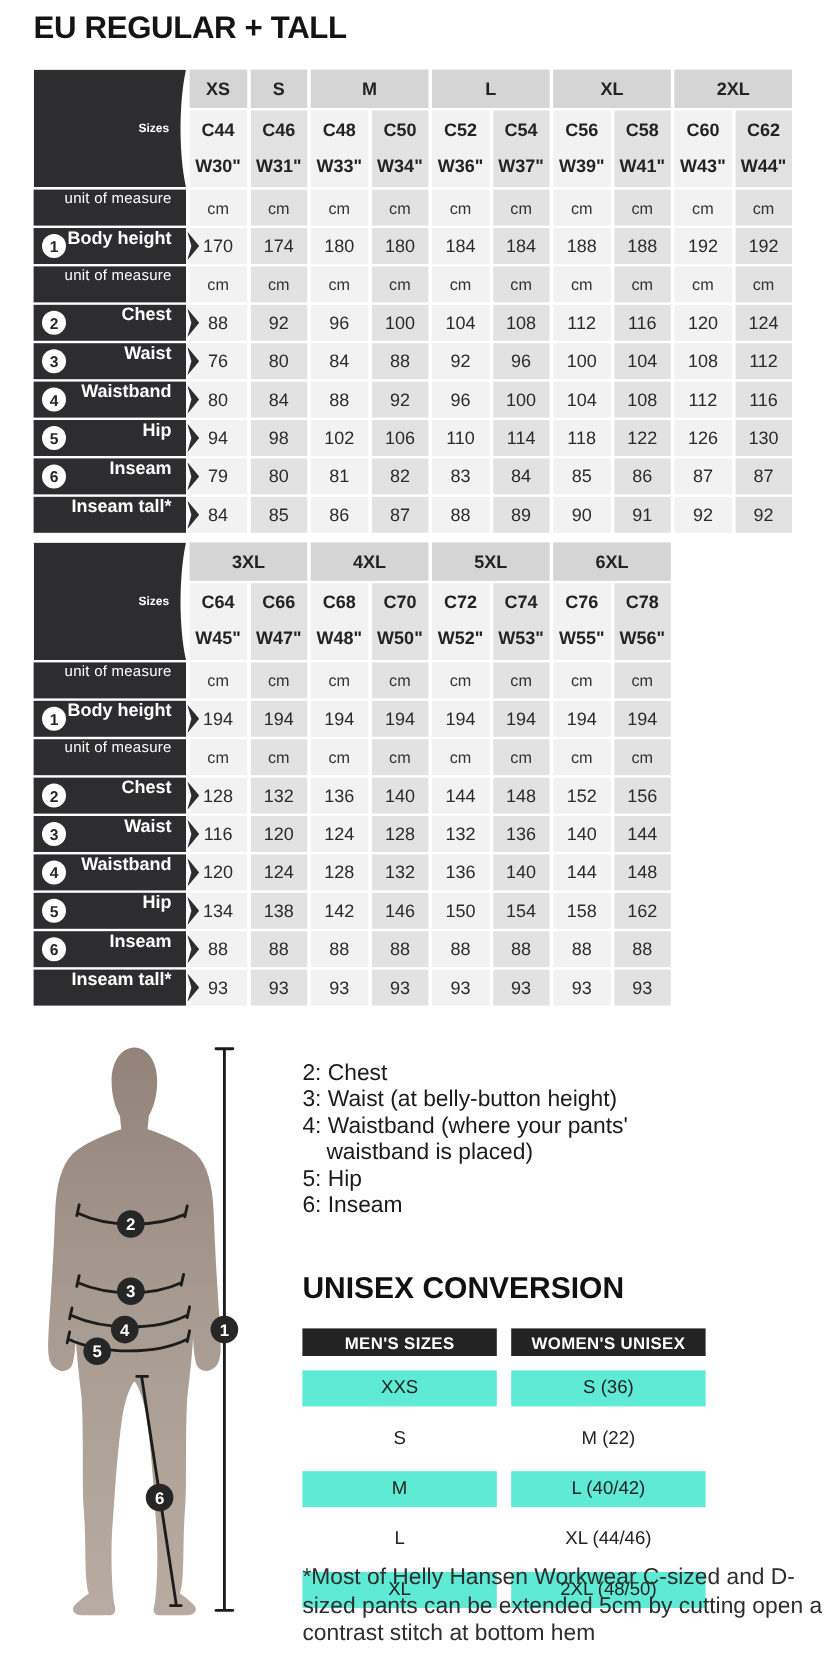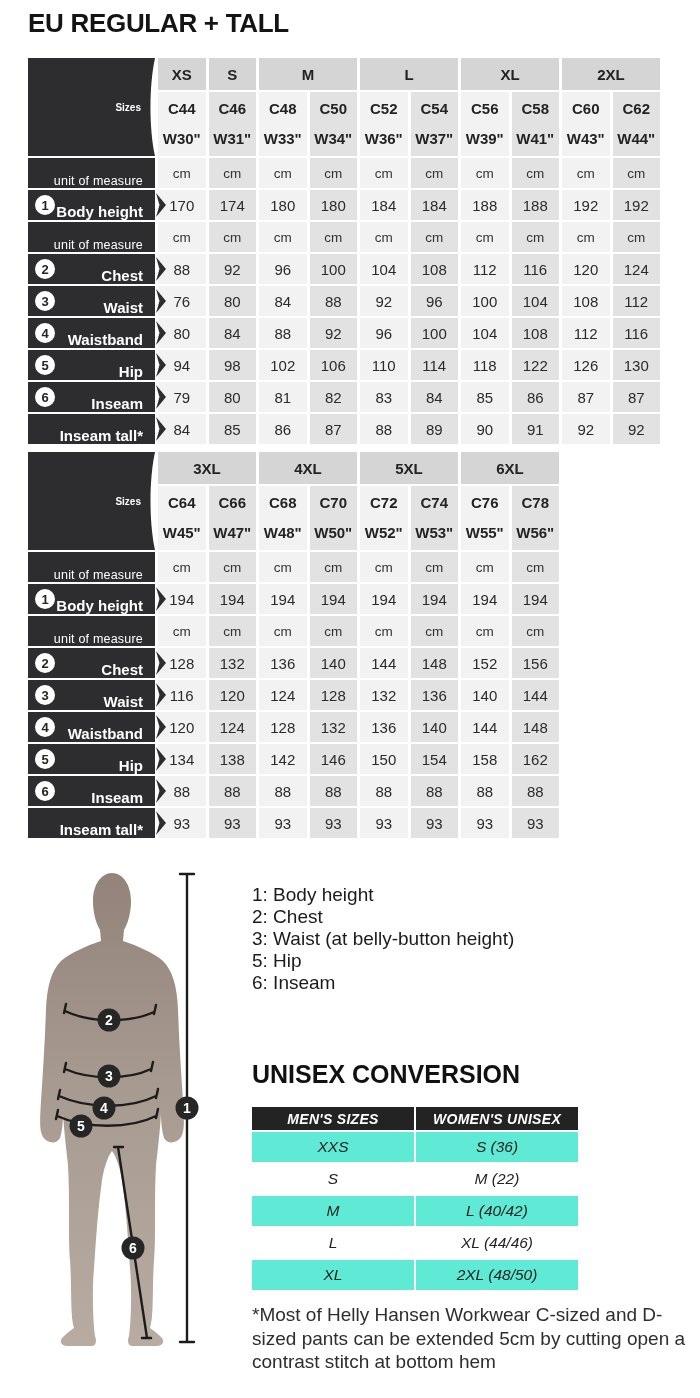--- a/index.html
+++ b/index.html
@@ -24,38 +24,38 @@
   }
   .group { background:#d5d5d6; display:flex; align-items:center; justify-content:center;
     font-weight:bold; font-size:15px; color:#232323;text-align:center; }
   .size-cell { display:flex; flex-direction:column; align-items:center; justify-content:center;
     font-weight:bold; font-size:15px; color:#232323; line-height:30px; }
   .cell { display:flex; align-items:center; justify-content:center; font-size:15px; color:#2b2b2b; }
   .cell.unit { font-size:13.5px; color:#333; }
   .light { background:#f2f2f2; }
   .dark  { background:#e2e2e3; }
   .rlabel { position:relative; background:var(--dark); color:#fff; display:flex;
-    align-items:flex-end; justify-content:flex-end; padding-right:12px; }
+    align-items:flex-start; justify-content:flex-end; padding-right:12px; }
   .rlabel.unitlab { font-size:12.5px; letter-spacing:.2px; }
   .rlabel.measure { font-weight:bold; font-size:15px; }
   .rlabel.arrow::after {
     content:""; position:absolute; left:100%; margin-left:1px; top:3px; bottom:3px; width:10px;
     background:var(--dark); clip-path:polygon(0 0,100% 50%,0 100%,35% 50%);
   }
   .badge { position:absolute; left:7px; top:50%; transform:translateY(-50%);
     width:20px; height:20px; border-radius:50%; background:#fff; color:#242425;
     font-weight:bold; font-size:13px; display:flex; align-items:center; justify-content:center; }
   
   .legend { position:absolute; left:252px; top:884px; width:305px;
     font-size:19px; line-height:22px; color:#1b1b1b; }
   .legend-item { padding-left:20px; text-indent:-20px; }
   .conv-title { position:absolute; left:252px; top:1060px; font-size:25px;
     font-weight:bold; color:#111; white-space:nowrap; }
   .conv-table { position:absolute; left:252px; top:1107px; display:grid;
-    grid-template-columns:162px 162px; grid-template-rows:23px repeat(5,30px); gap:2px;font-style:italic; }
+    grid-template-columns:162px 162px; grid-template-rows:23px repeat(5,30px); gap:12px; }
   .conv-header { background:var(--conv-dark); color:#fff; font-weight:bold; font-size:14px;
     display:flex; align-items:center; justify-content:center; letter-spacing:.3px; }
   .conv-cell { display:flex; align-items:center; justify-content:center; font-size:15.5px; color:#232323; }
   .conv-row-even { background:#5eead4; }
   .conv-row-odd  { background:#ffffff; }
   .footnote { position:absolute; left:252px; top:1303px; width:452px;
     font-size:19px; line-height:23.5px; color:#2e2e2e; }
   
   .figure-wrap { position:absolute; left:30px; top:860px; width:220px; height:490px; }
   .figure-wrap svg { display:block; }
@@ -449,23 +449,23 @@
       <text class="marker-text" x="51" y="271">5</text>
     </g>
     <g>
       <circle class="marker-circle" cx="103" cy="388" r="11.5"></circle>
       <text class="marker-text" x="103" y="393">6</text>
     </g>
   </svg>
 </div>
 
 <div class="legend">
-  <div class="legend-item">1: Body height</div>
   <div class="legend-item">2: Chest</div>
   <div class="legend-item">3: Waist (at belly-button height)</div>
+  <div class="legend-item">4: Waistband (where your pants' waistband is placed)</div>
   <div class="legend-item">5: Hip</div>
   <div class="legend-item">6: Inseam</div>
 </div>
 
 <div class="conv-title">UNISEX CONVERSION</div>
 <div class="conv-table" id="conv-table">
     <div class="conv-header">MEN'S SIZES</div>
     <div class="conv-header">WOMEN'S UNISEX</div>
     <div class="conv-cell conv-row-even">XXS</div>
     <div class="conv-cell conv-row-even">S (36)</div>

